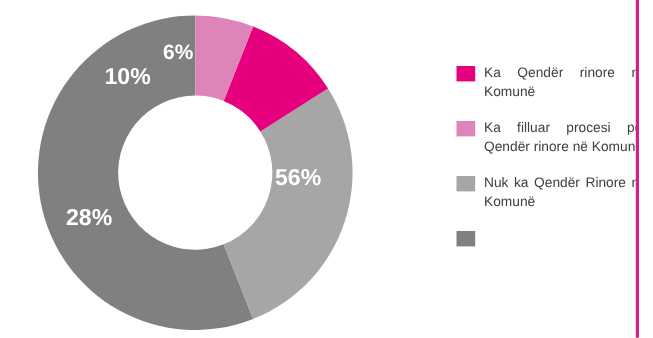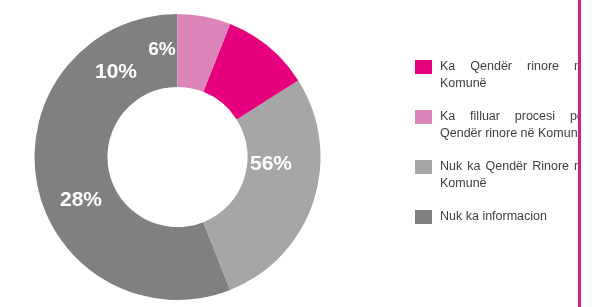--- a/index.html
+++ b/index.html
@@ -148,21 +148,20 @@
         <span class="legend-label j">Ka filluar procesi për Qendër rinore në Komunë</span>
       </div>
 
       <div class="legend-item">
         <span class="legend-swatch" style="background: rgb(166, 166, 166);"></span>
         <span class="legend-label j">Nuk ka Qendër Rinore në Komunë</span>
       </div>
 
       <div class="legend-item">
         <span class="legend-swatch" style="background: rgb(128, 128, 128);"></span>
-        <span class="legend-label">Nuk ka informacion</span>
       </div>
 
     </div>
   </div>
 
   <div id="right-rule" style="background: rgb(212, 30, 140);"></div>
   <div id="right-margin"></div>
 
 </div>
 

